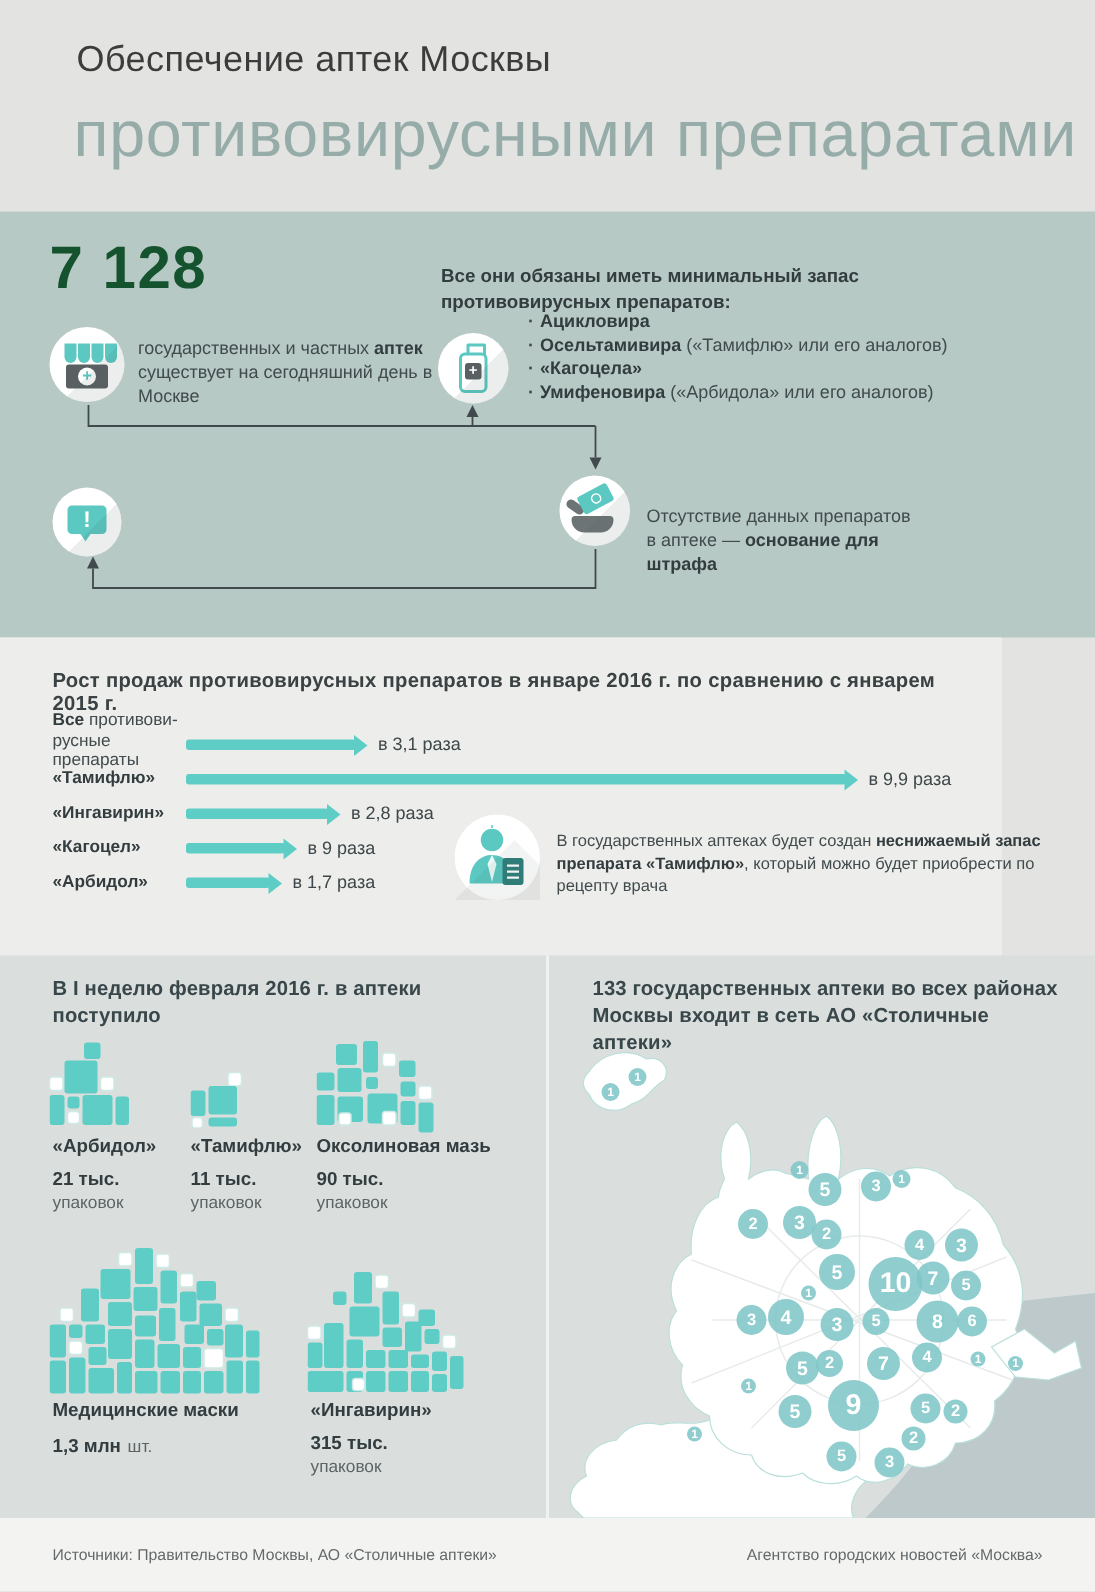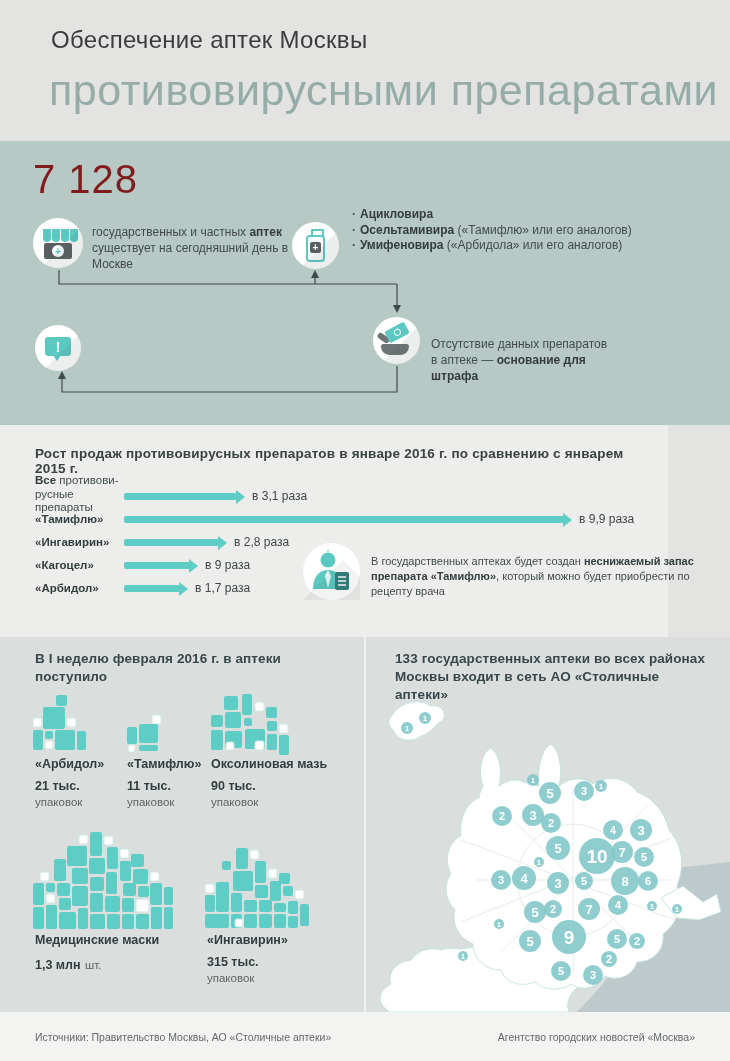--- a/index.html
+++ b/index.html
@@ -7,21 +7,21 @@
     width:730px;height:1061px;position:relative;overflow:hidden;
     font-family:"Liberation Sans",sans-serif;background:#e3e3e1;color:#3e4749;
   }
   .abs{position:absolute}
   
   .header{left:16px;top:0;width:730px;height:141px;background:#e3e3e1}
   .title1{left:35px;top:26px;font-size:24px;letter-spacing:.3px;color:#3c3c3c}
   .title2{left:33px;top:66px;font-size:43px;letter-spacing:.5px;color:#96aca9}
   
   .band{left:0;top:141px;width:730px;height:284px;background:#b7c9c5}
-  .bignum{left:33px;top:16px;font-size:40px;font-weight:normal;color:#7f1d1d;letter-spacing:1px}
+  .bignum{left:33px;top:16px;font-size:40px;font-weight:bold;color:#14532d;letter-spacing:1px}
   .band .txt{font-size:12px;line-height:16px;color:#414b4d}
   .band b{color:#333d3f}
   .pharm-text{left:92px;top:83px;width:208px}
   .stock-head{left:294px;top:35px;width:290px;font-size:12.5px;line-height:17px;font-weight:bold;color:#333d3f}
   .bullets{left:352px;top:66px;width:300px}
   .bullets .li{font-size:12px;line-height:15.5px;color:#414b4d}
   .bullets .dot{font-weight:bold;margin-right:4px}
   .complaint-text{left:92px;top:187px;width:222px}
   .fine-text{left:431px;top:195px;width:185px}
   
@@ -108,32 +108,34 @@
     <span class="awn" style="left:37px;top:11px"></span>
     <span class="ph-box">
         <span class="ph-circ">+</span>
       </span>
     <span class="shade"></span>
   </div>
   <div class="abs txt pharm-text">
     <span>государственных и частных </span><b>аптек</b><span> существует на сегодняшний день в Москве</span>
   </div>
 
+  <div class="abs stock-head">Все они обязаны иметь минимальный запас противовирусных препаратов:</div>
 
   <div class="abs cicon" style="left:292px;top:81px;width:47px;height:47px">
     <span class="bt-cap"></span>
     <span class="bt-body">
         <span class="bt-sq">+</span>
       </span>
     <span class="shade"></span>
   </div>
 
   <div class="abs bullets">
     <div class="li"><span class="dot">·</span><b>Ацикловира</b><span></span></div>
     <div class="li"><span class="dot">·</span><b>Осельтамивира</b><span> («Тамифлю» или его аналогов)</span></div>
+    <div class="li"><span class="dot">·</span><b>«Кагоцела»</b><span></span></div>
     <div class="li"><span class="dot">·</span><b>Умифеновира</b><span> («Арбидола» или его аналогов)</span></div>
   </div>
 
   <div class="abs cicon" style="left:35px;top:184px;width:46px;height:46px">
     <span class="bub">!</span>
     <span class="bub-tail"></span>
     <span class="shade"></span>
   </div>
 
   <div class="abs cicon" style="left:373px;top:176px;width:47px;height:47px">

